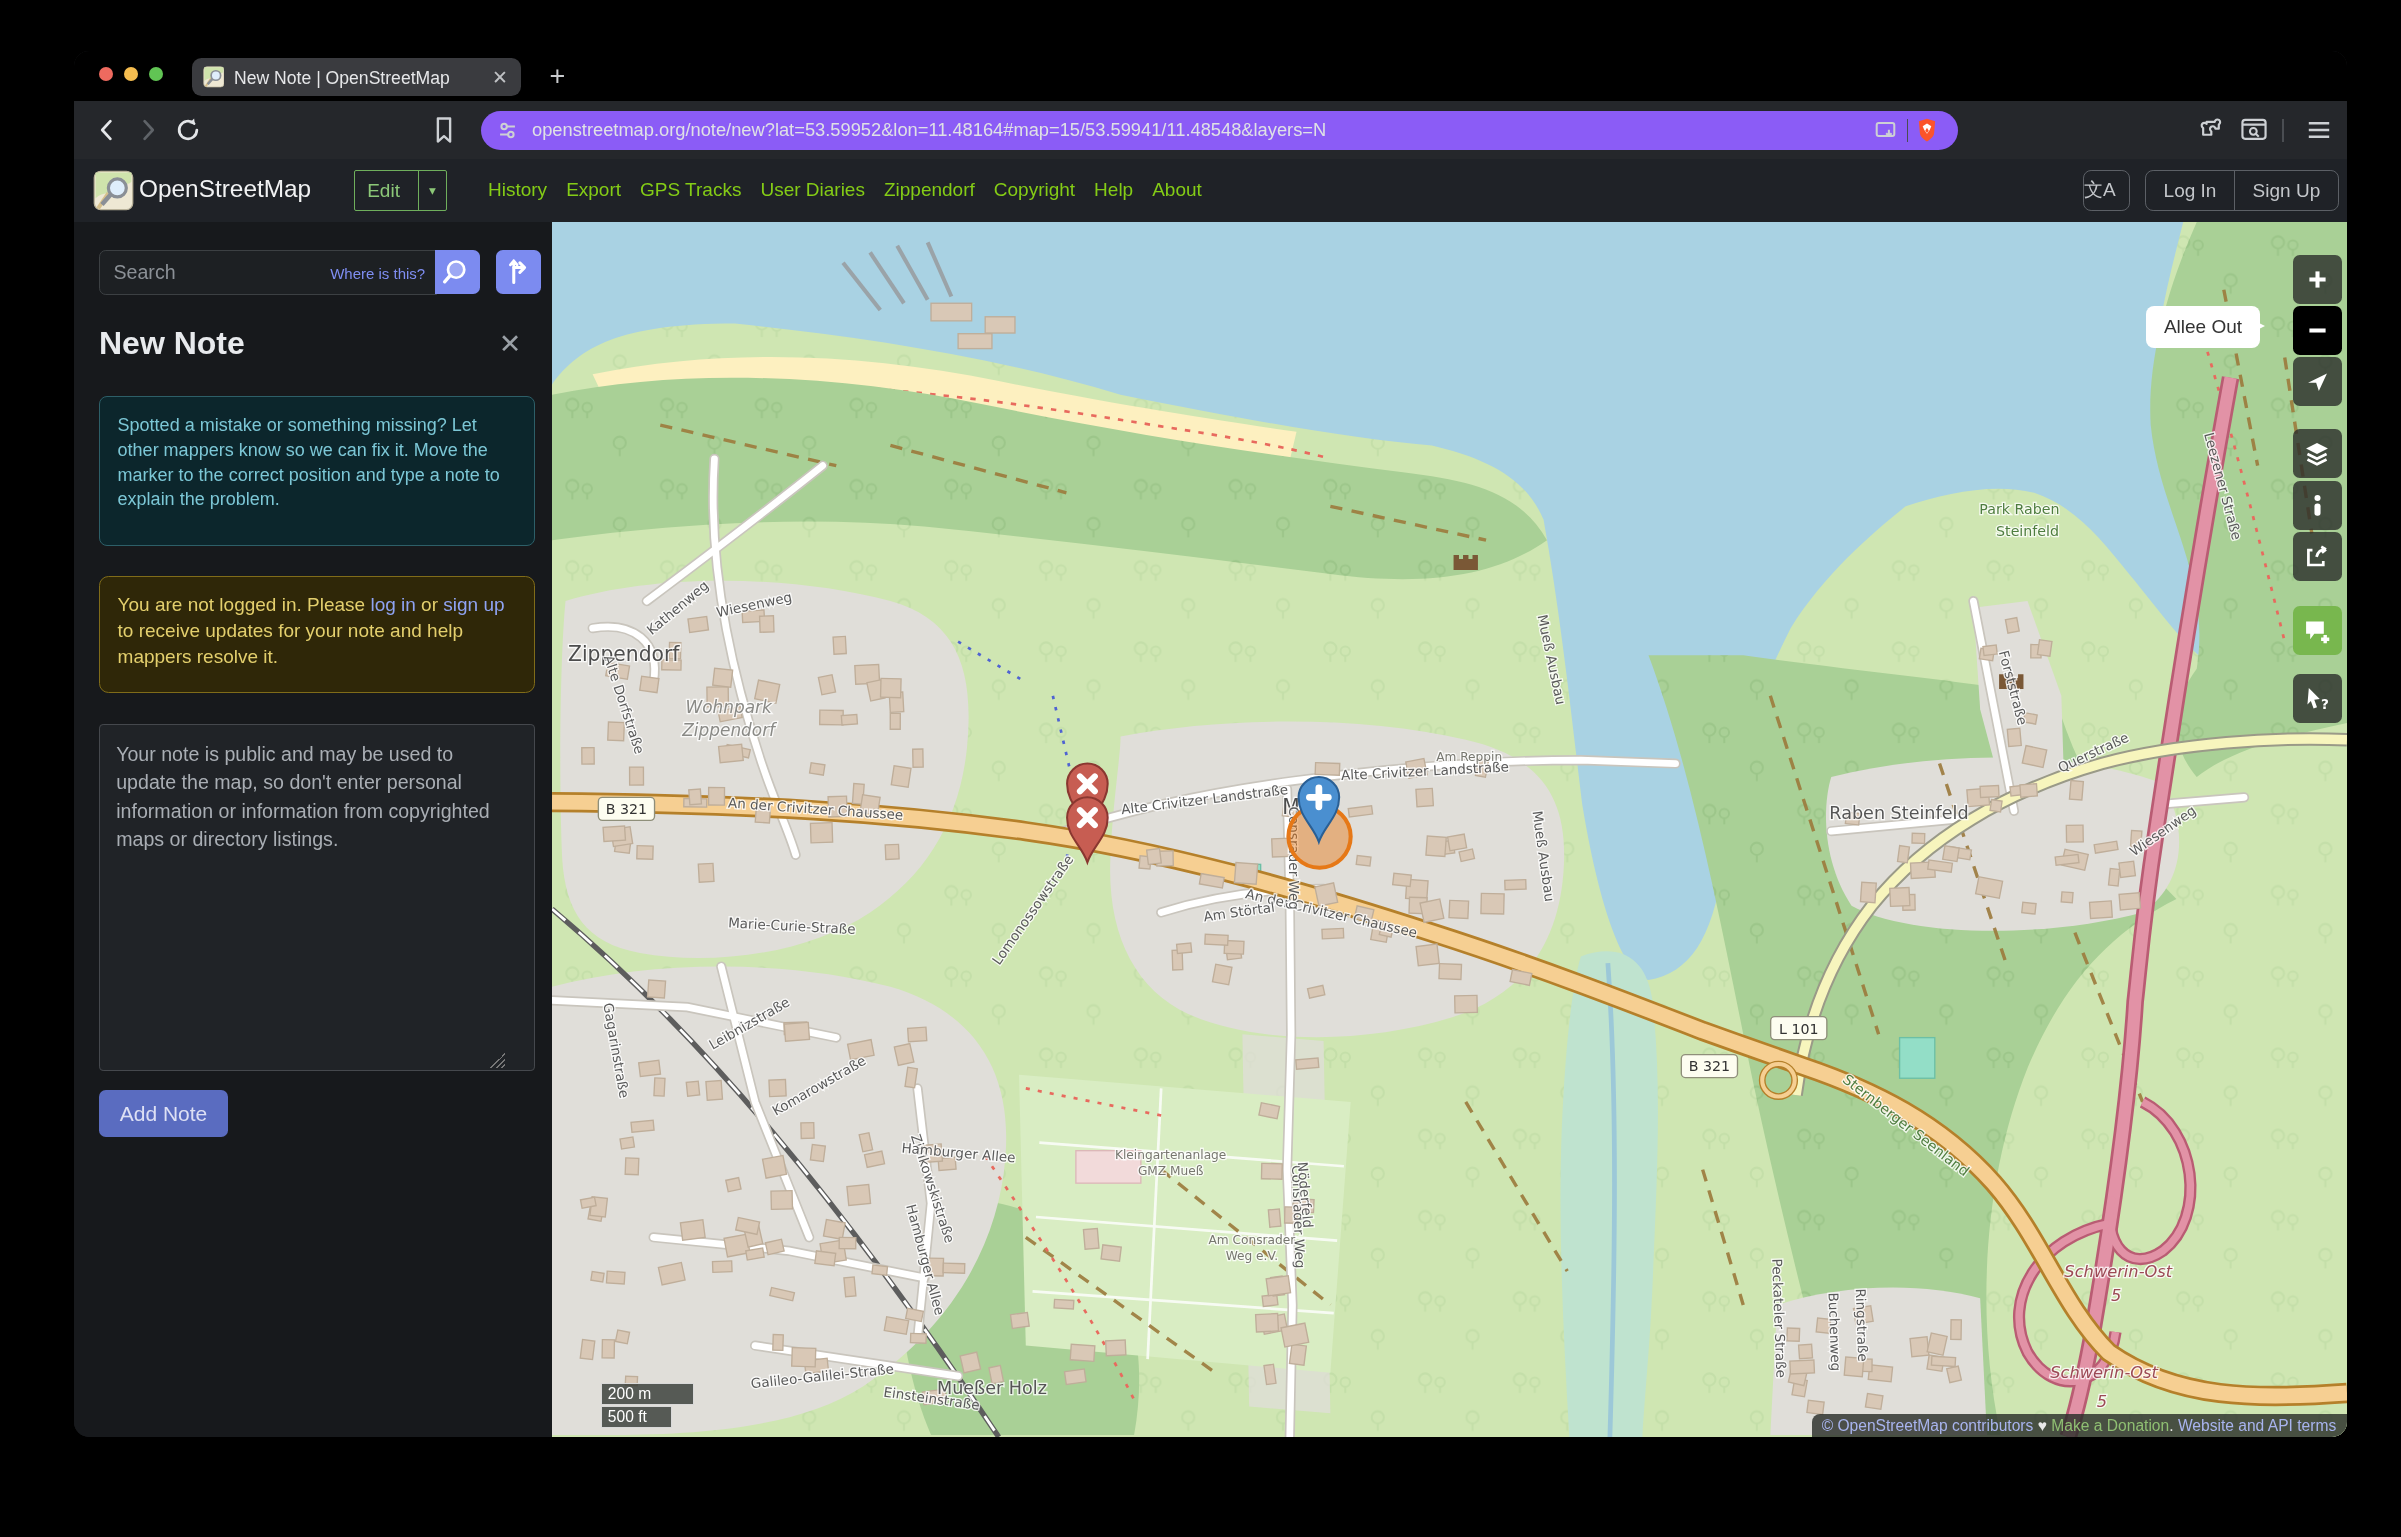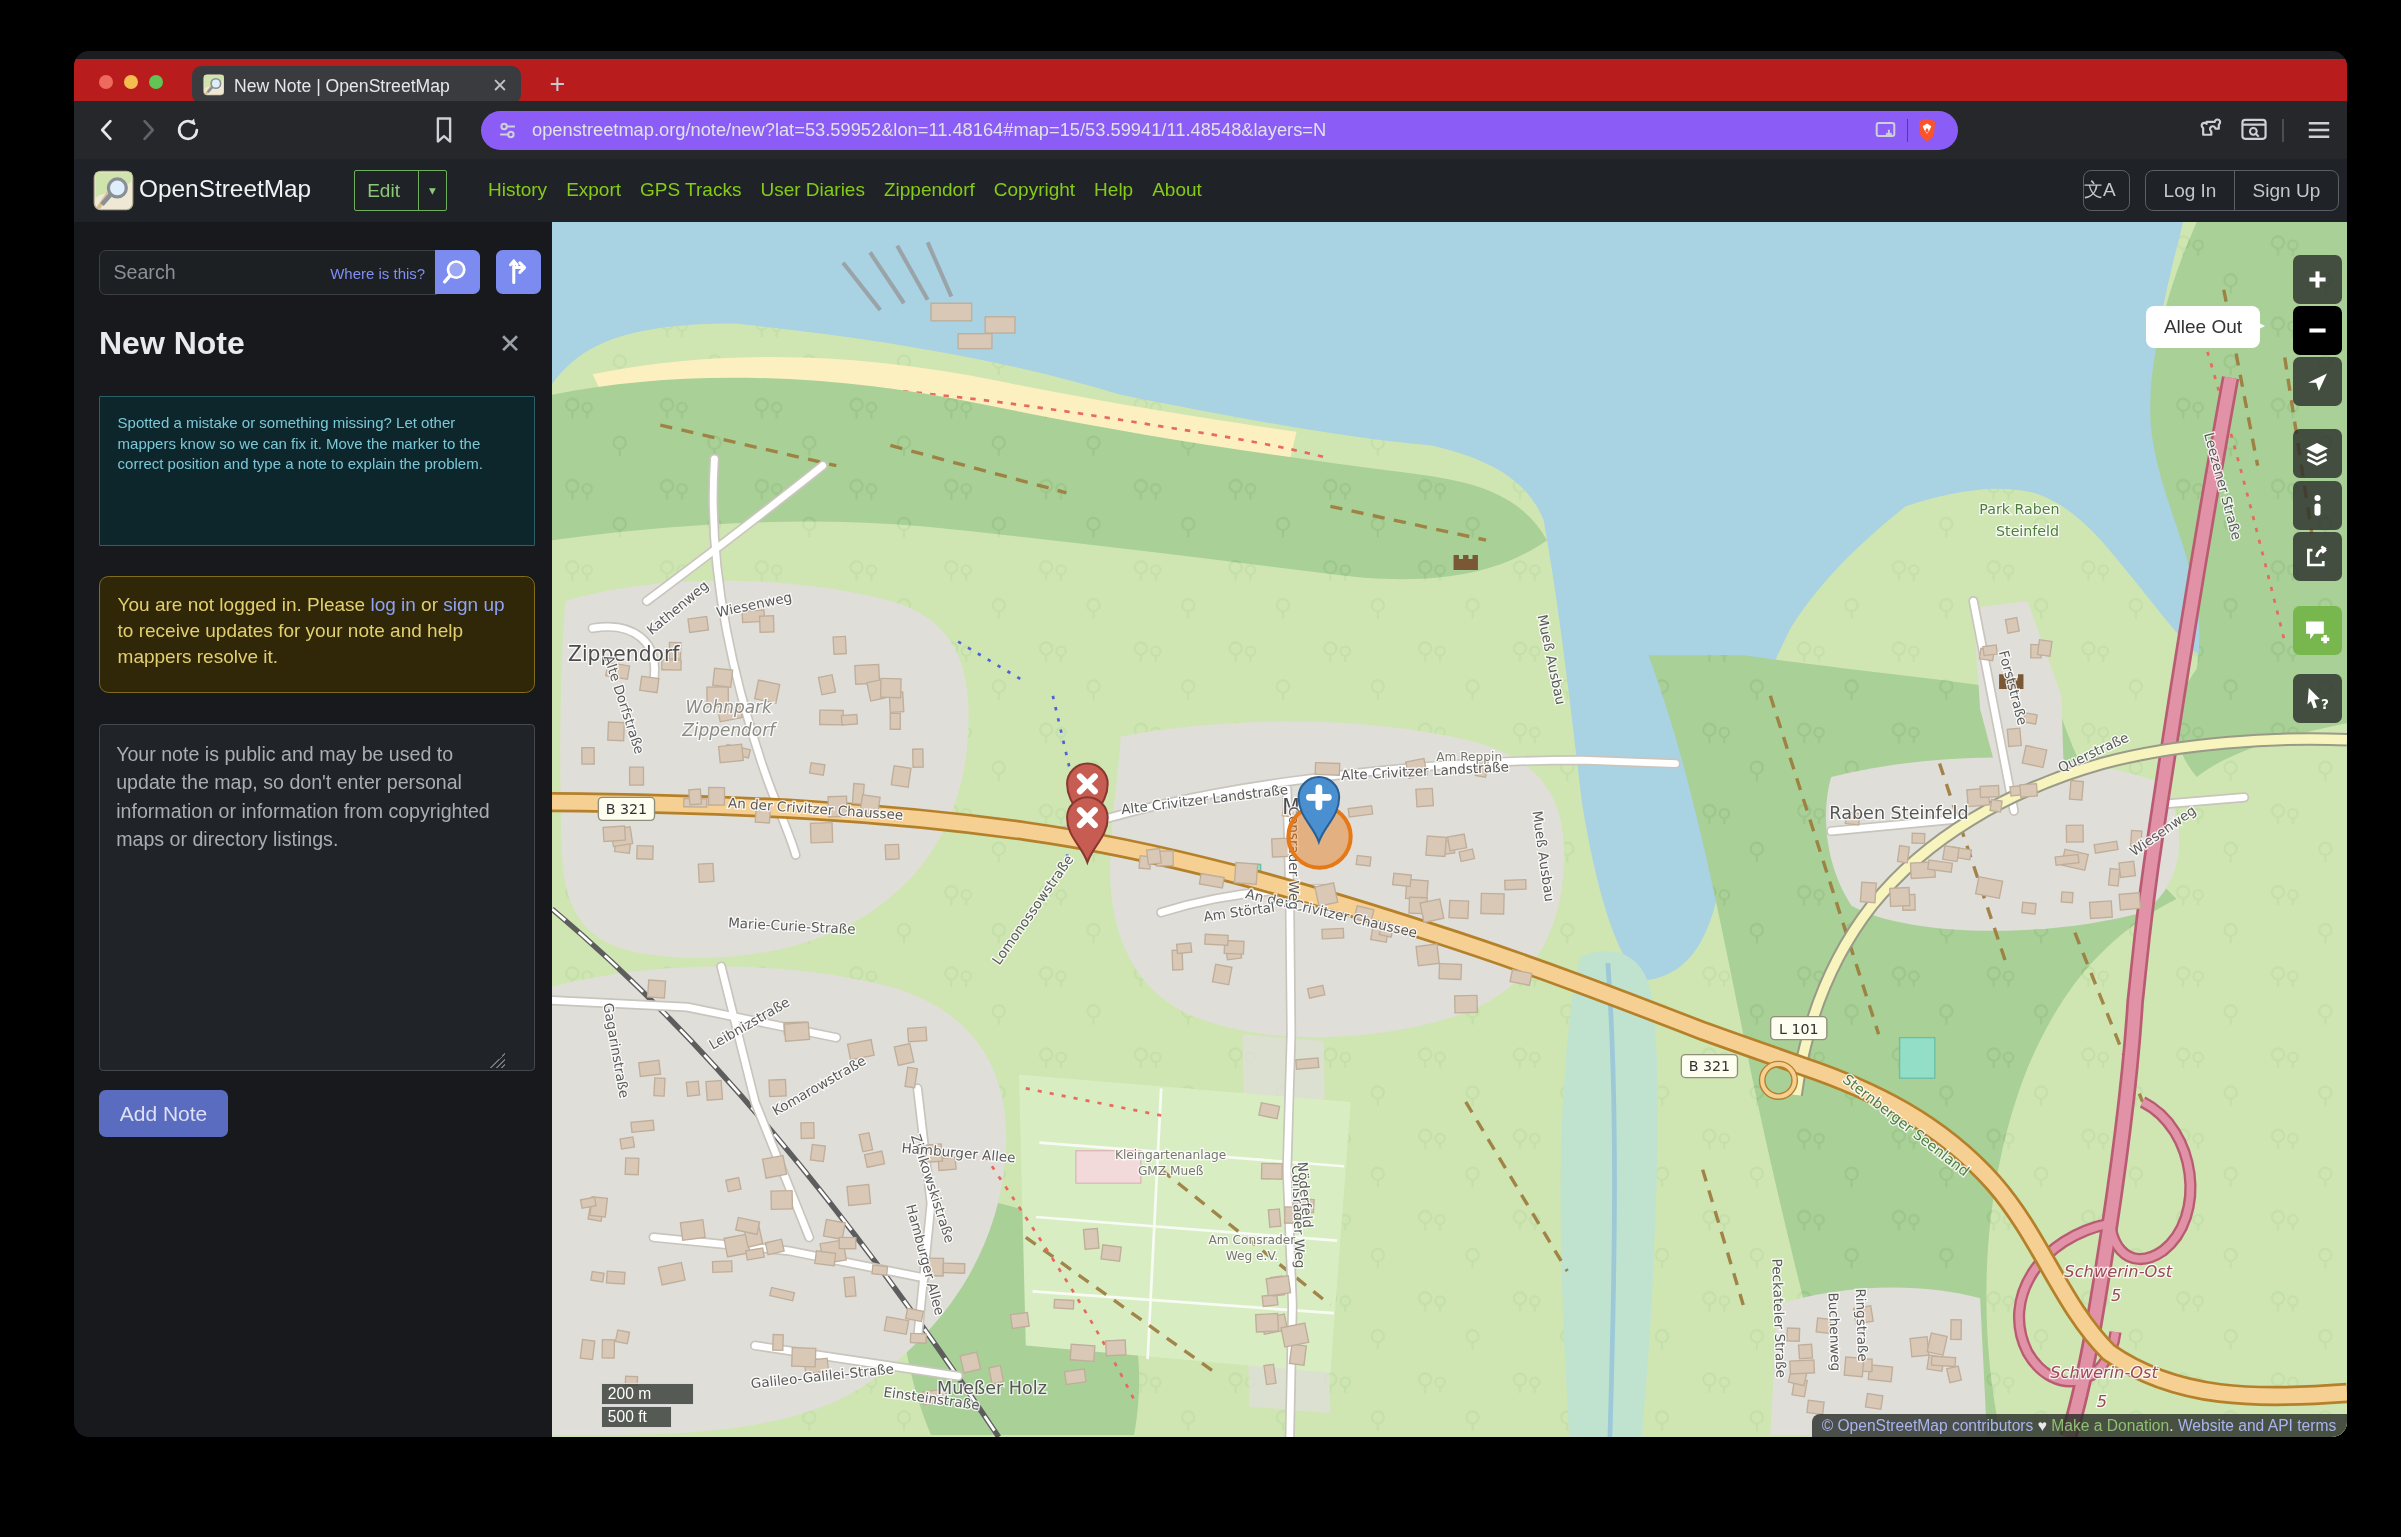--- a/index.html
+++ b/index.html
@@ -1,20 +1,20 @@
 <!DOCTYPE html>
 <html style="font-size:10.8px"><head>
 <meta charset="utf-8">
 <style>
   html,body{margin:0;padding:0;background:#000;width:2401px;height:1538px;overflow:hidden;
     font-family:"Liberation Sans",sans-serif;-webkit-font-smoothing:antialiased;}
   #window{position:absolute;left:74px;top:51px;width:2273px;height:1386px;background:#1b1d20;
     border-radius:15px;overflow:hidden;box-shadow:0 12.2px 47px rgba(0,0,0,.8);}
   
-  #tabstrip{position:absolute;left:0;top:8px;width:100%;height:50px;background:#b91c1c;}
+  #tabstrip{position:absolute;left:0;top:0;width:100%;height:50px;background:#000000;}
   .tl{position:absolute;top:15.6px;width:14.2px;height:14.2px;border-radius:50%;}
   #tab{position:absolute;left:118px;top:7.4px;width:329px;height:38px;background:#3a3b3f;border-radius:9.5px;}
   #tab .fav{position:absolute;left:10.8px;top:8.1px;width:21.7px;height:21.7px;}
   #tab .ttl{position:absolute;left:42px;top:9.5px;font-size:17.6px;color:#e6e7e9;white-space:nowrap;}
   #tab .cls{position:absolute;right:9.5px;top:7.4px;font-size:19px;color:#bfc1c4;width:23px;height:23px;text-align:center;line-height:23px;}
   #newtab{position:absolute;left:468px;top:9.5px;width:31px;height:31px;color:#c9cbce;font-size:27px;line-height:30px;text-align:center;font-weight:300;}
   
   #toolbar{position:absolute;left:0;top:50px;width:100%;height:58px;background:#25272b;}
   .tbico{position:absolute;top:12.2px;width:34px;height:34px;color:#d4d6d9;font-size:24.4px;text-align:center;line-height:34px;}
   #urlpill{position:absolute;left:407px;top:9.5px;width:1477px;height:39px;background:#8b5cf6;border-radius:19.6px;}
@@ -33,22 +33,22 @@
   #authgroup .seg:first-child{border-right:1.4px solid #5c6066;}
   
   #sidebar{position:absolute;left:0;top:171px;width:478px;height:1215px;background:#17191c;}
   #searchinput{position:absolute;left:25px;top:28px;width:336px;height:43px;background:#1d2023;border:0.7px solid #3c4043;border-radius:6.8px 0 0 6.8px;}
   #searchinput .ph{position:absolute;left:13.5px;top:10.2px;font-size:19.6px;color:#8b9096;}
   #searchinput .where{position:absolute;right:10.8px;top:13.5px;font-size:15px;color:#7f8ef2;}
   #searchbtn{position:absolute;left:361px;top:28px;width:45px;height:44px;background:#7c8bf0;border-radius:0 6.8px 6.8px 0;}
   #dirbtn{position:absolute;left:422px;top:28px;width:45px;height:44px;background:#7c8bf0;border-radius:6.8px;}
   #notetitle{position:absolute;left:25px;top:103px;font-size:32px;font-weight:bold;color:#e8eaed;}
   #noteclose{position:absolute;left:421px;top:107px;font-size:27px;color:#9aa0a6;width:30px;height:30px;text-align:center;line-height:30px;}
-  #infobox{position:absolute;left:25px;top:174px;width:399px;height:116px;background:#0c262c;border:1.4px solid #2d5f68;border-radius:1px;padding:16.2px 17.6px;
-    font-size:15px;line-height:1.37;color:#7cc7d6;}
+  #infobox{position:absolute;left:25px;top:174px;width:399px;height:116px;background:#0c262c;border:1.4px solid #2d5f68;border-radius:8px;padding:16.2px 17.6px;
+    font-size:18px;line-height:1.37;color:#7cc7d6;}
   #warnbox{position:absolute;left:25px;top:354px;width:399px;height:85px;background:#2f2708;border:1.4px solid #806c19;border-radius:9.5px;padding:15px 17.6px;
     font-size:19px;line-height:1.37;color:#e3cf6d;}
   #warnbox a{color:#8fa3f2;text-decoration:none;}
   #notearea{position:absolute;left:25px;top:502px;width:402px;height:315px;background:#202327;border:0.7px solid #45484d;border-radius:4.1px;
     padding:15px 16.2px;font-size:19.6px;line-height:1.45;color:#e8eaed;resize:none;font-family:"Liberation Sans",sans-serif;}
   #notearea::placeholder{color:#a9aeb4;}
   #gripper{position:absolute;left:416px;top:831px;width:15px;height:15px;
     background:linear-gradient(135deg,transparent 50%,#777 50%,#777 56%,transparent 56%,transparent 68%,#777 68%,#777 74%,transparent 74%,transparent 86%,#777 86%,#777 92%,transparent 92%);}
   #addnote{position:absolute;left:25px;top:868px;width:129px;height:47px;background:#5a6cc0;border-radius:6.8px;
     color:#dde0f4;font-size:21px;text-align:center;line-height:47px;}

